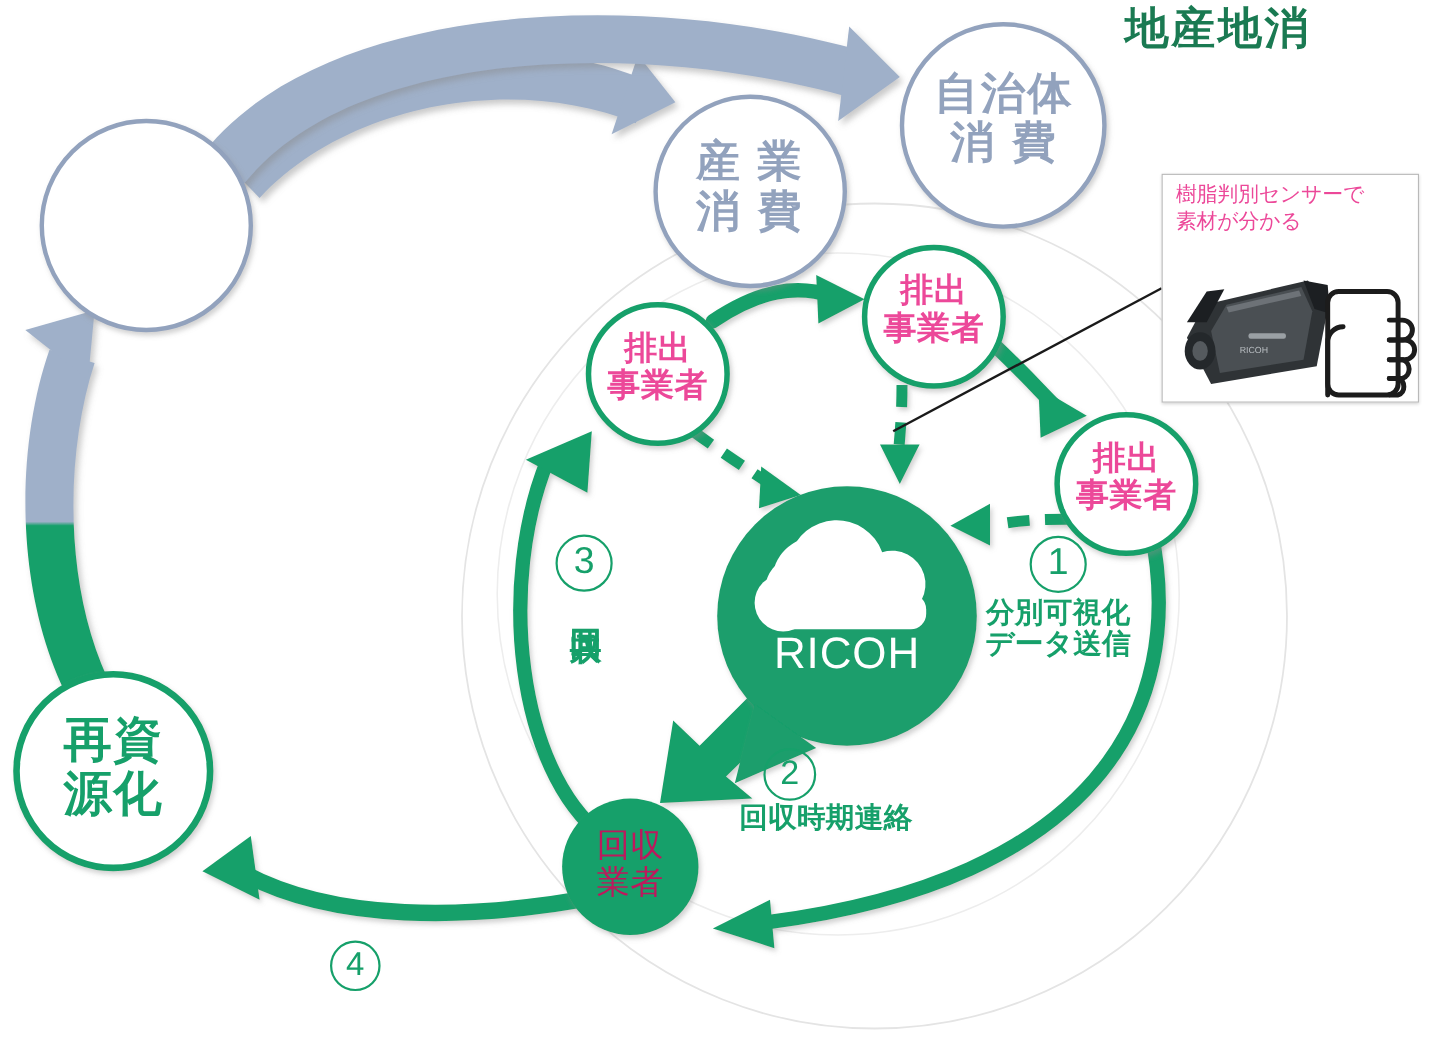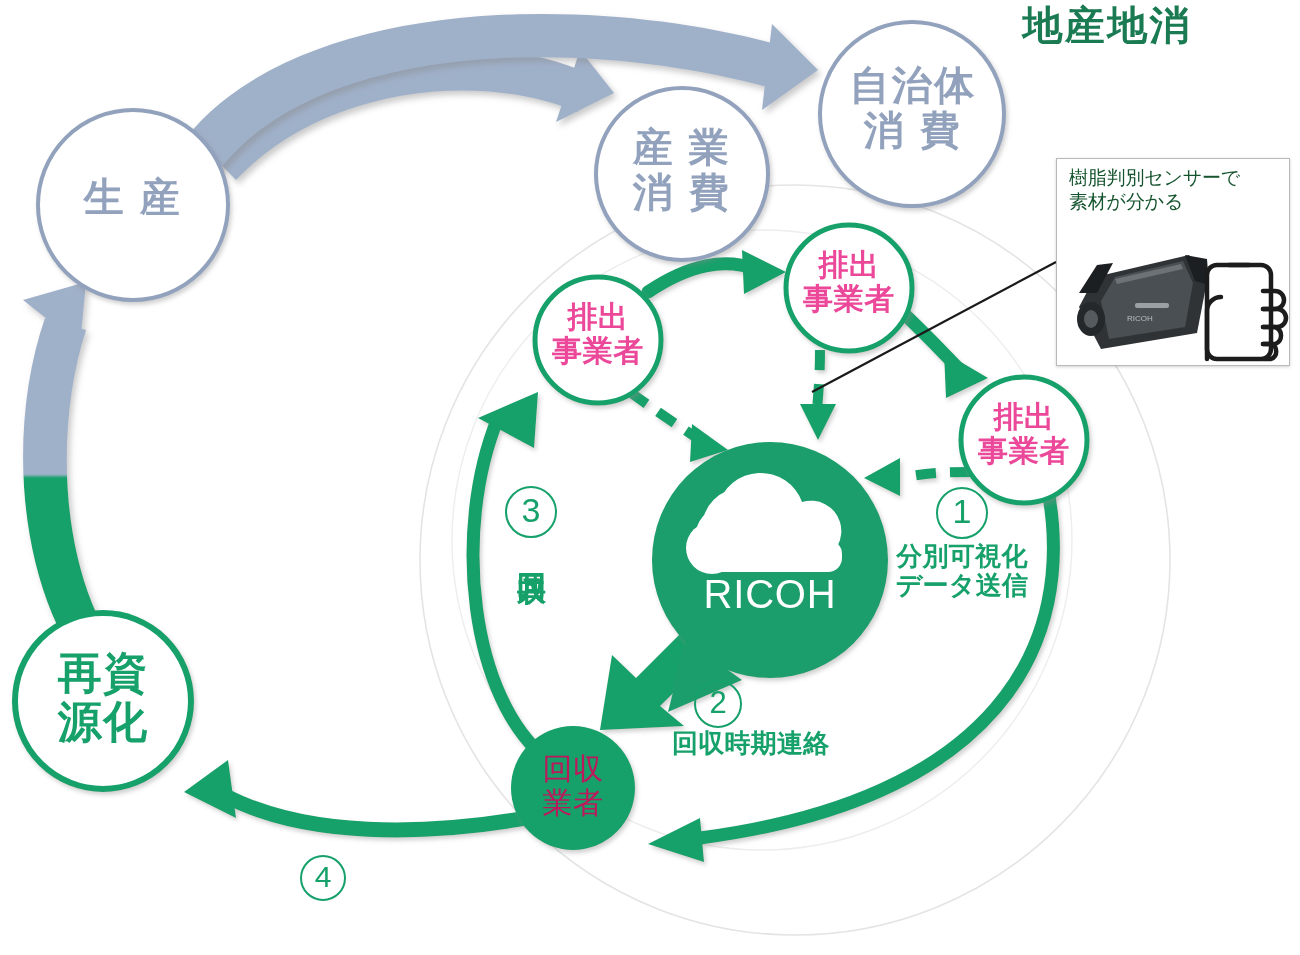--- a/index.html
+++ b/index.html
@@ -60,21 +60,21 @@
   }
 
   
   #sensor-box{
     position:absolute;left:1056px;top:158px;width:232px;height:206px;
     background:#ffffff;border:1px solid #b9b9b9;
     box-shadow:0 1px 3px rgba(0,0,0,.18);
   }
   #sensor-caption{
     position:absolute;left:12px;top:7px;width:214px;
-    font-size:19px;color:#14532d;line-height:1.28;letter-spacing:-.01em;
+    font-size:19px;color:#ec4899;line-height:1.28;letter-spacing:-.01em;
     font-weight:400;
   }
   #sensor-art{position:absolute;left:0;top:76px;width:232px;height:128px;}
 </style>
 </head>
 <body>
 
 <div id="stage">
 
   <svg class="layer" viewBox="0 0 1300 955">
@@ -196,21 +196,20 @@
         <rect x="700" y="540" width="142" height="32" rx="14" fill="#ffffff"></rect>
         <circle cx="742" cy="528" r="40" fill="#ffffff"></circle>
         <circle cx="800" cy="540" r="31" fill="#ffffff"></circle>
         <circle cx="712" cy="548" r="26" fill="#ffffff"></circle>
       </g>
     </g>
   </svg>
 
   <div id="title">地産地消</div>
 
-  <div class="lbl lbl-gray" style="left:33px;top:175px;width:200px;font-size:40px;">生 産</div>
   <div class="lbl lbl-gray" style="left:592px;top:125px;width:180px;font-size:40px;">産 業
 消 費</div>
   <div class="lbl lbl-gray" style="left:820px;top:63px;width:186px;font-size:40px;">自治体
 消 費</div>
 
   <div class="lbl" style="left:18px;top:648px;width:170px;font-size:44px;color:#16a06a;font-weight:700;letter-spacing:.03em;">再資
 源化</div>
 
   <div class="lbl lbl-green-outline" style="left:528px;top:300px;width:140px;font-size:30px;">排出
 事業者</div>

